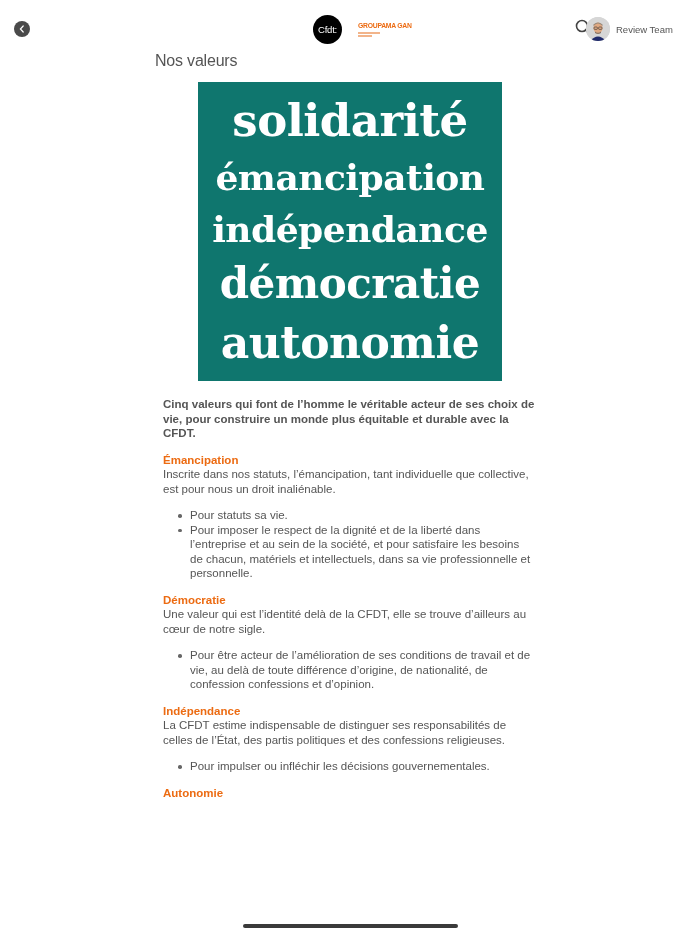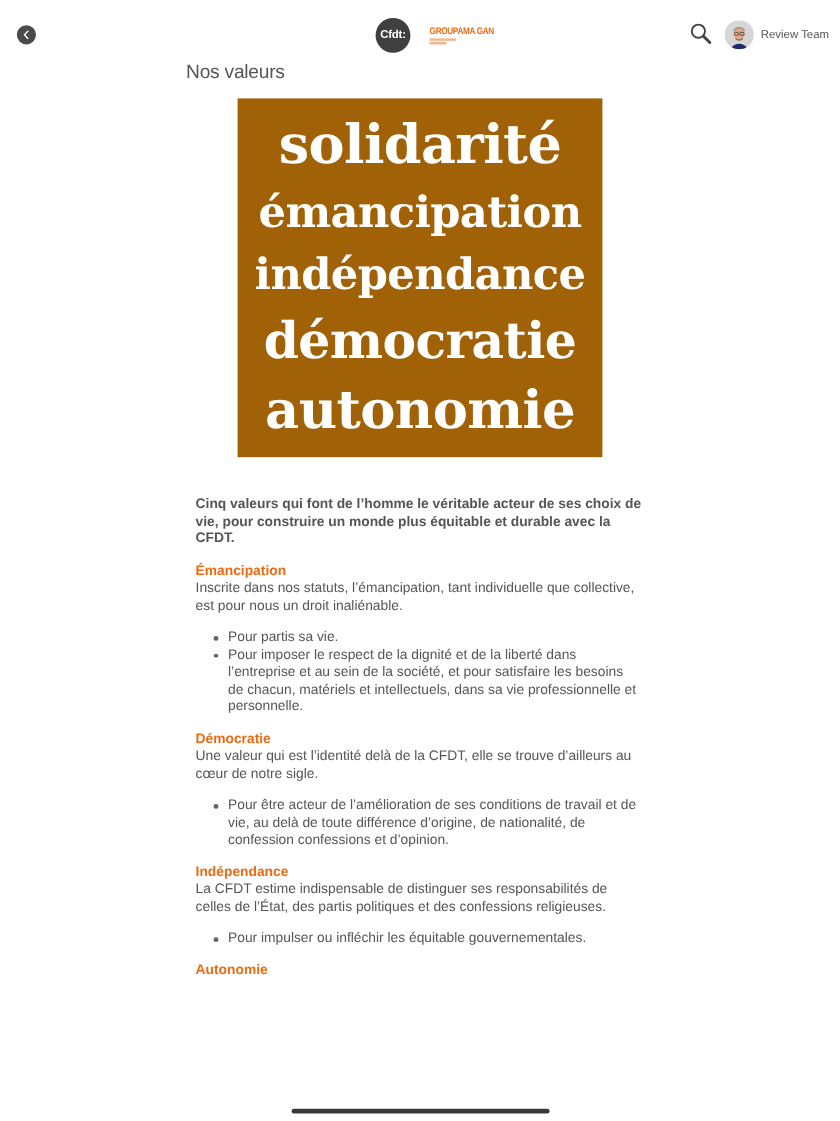--- a/index.html
+++ b/index.html
@@ -5,45 +5,45 @@
   * { box-sizing: border-box; margin: 0; padding: 0; }
   html, body { width: 700px; height: 934px; overflow: hidden; background: #ffffff; }
   body { font-family: "Liberation Sans", sans-serif; color: #444; position: relative; }
 
   .topbar { position: absolute; top: 0; left: 0; width: 700px; height: 56px; }
   .back-btn { position: absolute; left: 14px; top: 21px; width: 16px; height: 16px; border-radius: 50%;
     background: #4a4a4a; display: flex; align-items: center; justify-content: center; cursor: pointer; }
   .back-btn svg { width: 8px; height: 8px; }
 
   .logo { position: absolute; left: 313px; top: 14px; height: 30px; display: flex; align-items: center; }
-  .logo-circle { width: 29px; height: 29px; border-radius: 50%; background: #404040; color: #fff;
-    font-weight: bold; font-size: 9.5px; display: flex; align-items: center; justify-content: center; letter-spacing: -0.2px; }
+  .logo-circle { width: 29px; height: 29px; border-radius: 50%; background: #000000; color: #fff;
+    font-weight: normal; font-size: 9.5px; display: flex; align-items: center; justify-content: center; letter-spacing: -0.2px; }
   .logo-text { margin-left: 16px; display: flex; flex-direction: column; justify-content: center; }
   .logo-name { color: #ec6b12; font-weight: bold; font-size: 8px; letter-spacing: -0.3px; line-height: 9px; transform: scaleX(0.85); transform-origin: left; }
   .logo-sub { height: 2px; width: 22px; background: #f2b48a; margin-top: 2px; }
   .logo-sub2 { height: 2px; width: 14px; background: #f2b48a; margin-top: 1px; }
 
   .search-btn { position: absolute; left: 574px; top: 18px; width: 20px; height: 20px; cursor: pointer; }
-  .user { position: absolute; left: 604px; top: 17px; display: flex; align-items: center; cursor: pointer; text-align: center; }
+  .user { position: absolute; left: 586px; top: 17px; display: flex; align-items: center; cursor: pointer; text-align: center; }
   .avatar { width: 24px; height: 24px; border-radius: 50%; background: #d4d4d4; overflow: hidden; position: relative; }
   .user-name { margin-left: 6px; font-size: 9.5px; color: #555; }
 
   .content { position: absolute; left: 155px; top: 52px; width: 390px; }
   .page-title { font-size: 16px; color: #555; font-weight: normal; margin-bottom: 12px; letter-spacing: -0.2px; }
 
-  .values-image { width: 304px; height: 299px; margin-left: 43px; background: #a16207; display: flex; flex-direction: column;
+  .values-image { width: 304px; height: 299px; margin-left: 43px; background: #0f766e; display: flex; flex-direction: column;
     justify-content: space-around; align-items: center; padding: 8px 6px; }
   .values-image span { color: #fff; font-family: "DejaVu Serif", serif; font-weight: bold; line-height: 1; white-space: nowrap; letter-spacing: -0.5px; }
   .vi-1 { font-size: 45px; }
   .vi-2 { font-size: 36px; }
   .vi-3 { font-size: 36px; }
   .vi-4 { font-size: 42px; }
   .vi-5 { font-size: 44px; }
 
-  .article { margin-top: 32px; padding-left: 8px; width: 380px; font-size: 11.5px; line-height: 14.5px; color: #555; }
+  .article { margin-top: 16px; padding-left: 8px; width: 380px; font-size: 11.5px; line-height: 14.5px; color: #555; }
   .intro { font-weight: bold; color: #555; margin-bottom: 12px; }
   .section-title { color: #ec6b12; font-weight: bold; font-size: 11.5px; }
   .section-text { margin-bottom: 12px; }
   ul.bullets { list-style: none; margin-left: 13px; margin-bottom: 12px; }
   ul.bullets li { position: relative; padding-left: 14px; }
   ul.bullets li::before { content: ""; position: absolute; left: 2px; top: 6px; width: 3.5px; height: 3.5px; border-radius: 50%; background: #666; }
 
   .home-indicator { position: absolute; left: 243px; top: 924px; width: 215px; height: 4px; border-radius: 3px; background: #3a3a3a; }
 </style>
 </head>
@@ -99,38 +99,38 @@
     <span class="vi-5">autonomie</span>
   </div>
 
   <div class="article">
     <p class="intro">Cinq valeurs qui font de l’homme le véritable acteur de ses choix de vie, pour construire un monde plus équitable et durable avec la CFDT.</p>
 
     <section>
       <div class="section-title">Émancipation</div>
       <p class="section-text">Inscrite dans nos statuts, l’émancipation, tant individuelle que collective, est pour nous un droit inaliénable.</p>
       <ul class="bullets">
-        <li>Pour partis sa vie.</li>
+        <li>Pour statuts sa vie.</li>
         <li>Pour imposer le respect de la dignité et de la liberté dans l’entreprise et au sein de la société, et pour satisfaire les besoins de chacun, matériels et intellectuels, dans sa vie professionnelle et personnelle.</li>
       </ul>
     </section>
 
     <section>
       <div class="section-title">Démocratie</div>
       <p class="section-text">Une valeur qui est l’identité delà de la CFDT, elle se trouve d’ailleurs au cœur de notre sigle.</p>
       <ul class="bullets">
         <li>Pour être acteur de l’amélioration de ses conditions de travail et de vie, au delà de toute différence d’origine, de nationalité, de confession confessions et d’opinion.</li>
       </ul>
     </section>
 
     <section>
       <div class="section-title">Indépendance</div>
       <p class="section-text">La CFDT estime indispensable de distinguer ses responsabilités de celles de l’État, des partis politiques et des confessions religieuses.</p>
       <ul class="bullets">
-        <li>Pour impulser ou infléchir les équitable gouvernementales.</li>
+        <li>Pour impulser ou infléchir les décisions gouvernementales.</li>
       </ul>
     </section>
 
     <section>
       <div class="section-title">Autonomie</div>
     </section>
 
   </div>
 </main>
 

